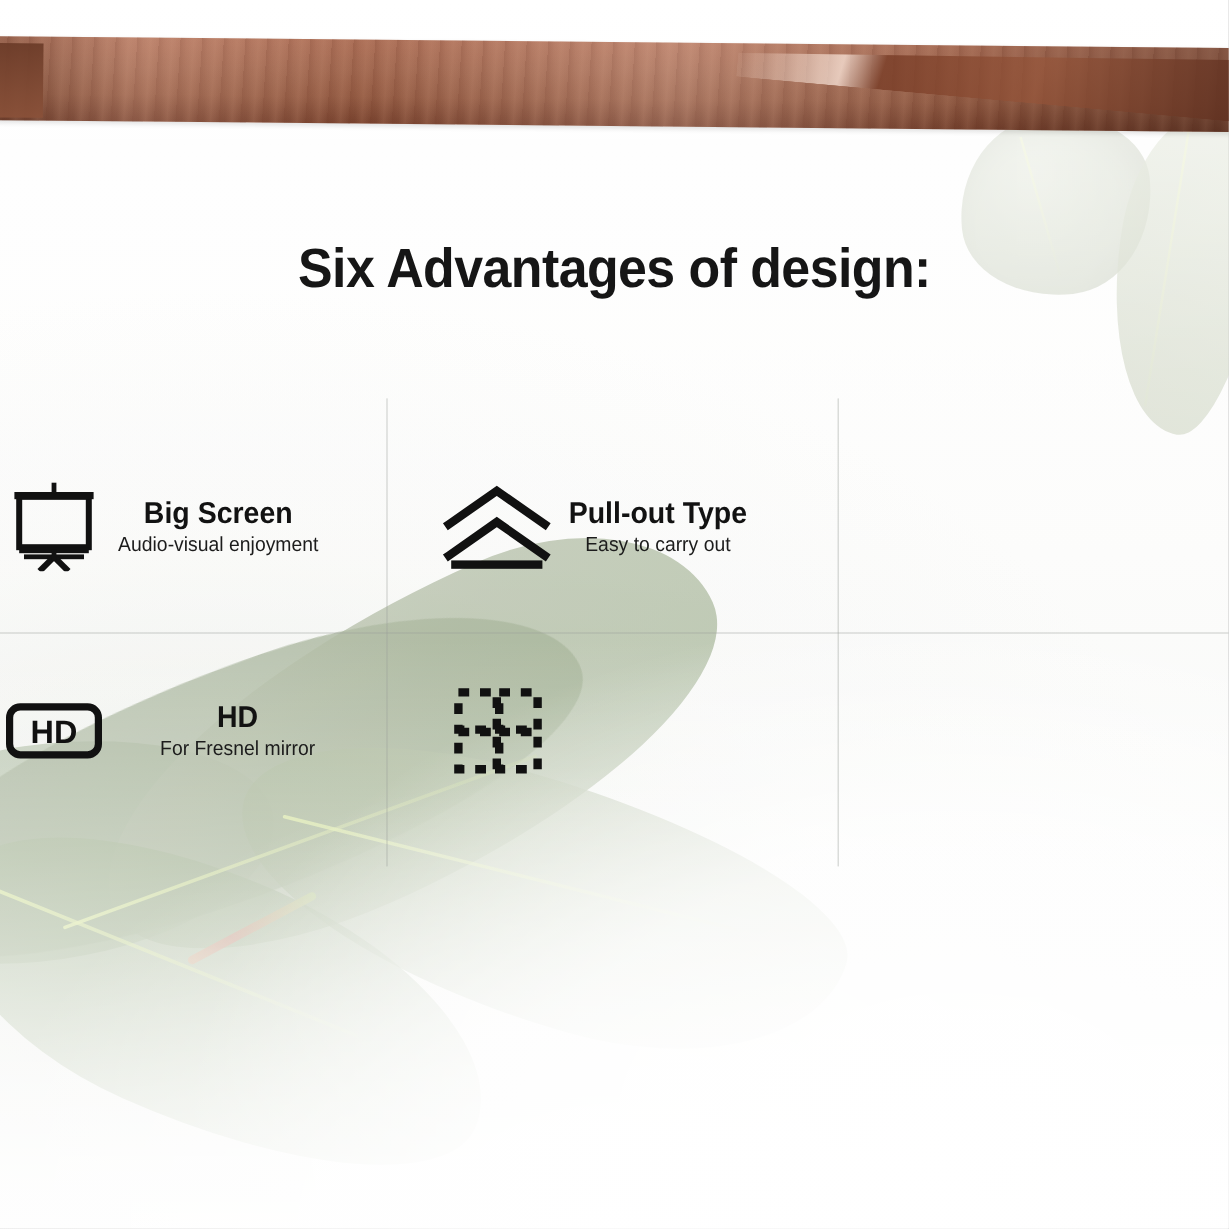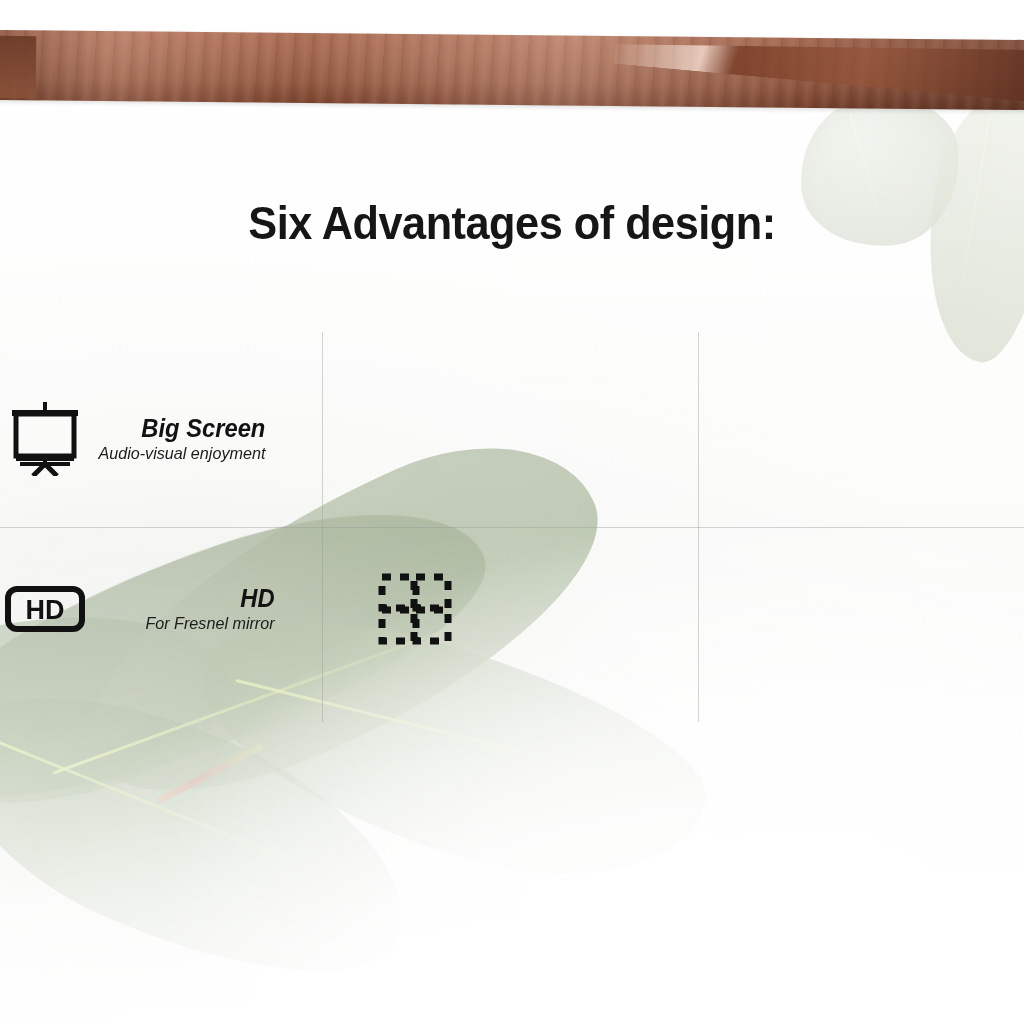--- a/index.html
+++ b/index.html
@@ -139,39 +139,39 @@
   }
   .vline{position:absolute;top:0;width:1px;background:rgba(150,155,150,.42);}
   .v1{left:322px;height:390px;}
   .v2{left:698px;height:390px;}
   .hline{position:absolute;left:0;width:1024px;height:1px;top:195px;background:rgba(150,155,150,.42);}
 
   .cell{position:absolute;display:flex;align-items:center;}
   .c1{left:8px;top:52px;width:314px;height:110px;}
   .c2{left:368px;top:52px;width:330px;height:110px;}
   .c3{left:730px;top:52px;width:294px;height:110px;}
-  .c4{left:4px;top:222px;width:318px;height:110px;gap:12px;}
+  .c4{left:4px;top:222px;width:318px;height:110px;}
   .c5{left:376px;top:218px;width:322px;height:118px;}
 
   .icon{flex:0 0 auto;display:flex;align-items:center;justify-content:center;}
   .txt{padding-left:10px;}
   .hdr{
     font-size:25px;font-weight:bold;color:#121212;line-height:1.05;
     transform:scaleX(.95);transform-origin:left center;
     white-space:nowrap;
   }
   .sub{
     font-size:17px;color:#1c1c1c;line-height:1.12;margin-top:2px;
     transform:scaleX(.95);transform-origin:left center;
     white-space:nowrap;
   }
   .sub.wrap{white-space:normal;}
 
   
-  .txt.center{text-align:right;font-style:italic;}
+  .txt.center{text-align:center;}
   .txt.center .hdr,.txt.center .sub{transform:scaleX(.95);transform-origin:center center;}
 
   svg{display:block;}
 </style>
 </head>
 <body>
 
 <div id="stage">
 
   <div class="bg-base"></div>
@@ -218,20 +218,33 @@
             <path d="M37 62 L49 74" stroke="#111" stroke-width="5" fill="none"></path>
             <rect x="35" y="56" width="4" height="9" fill="#111"></rect>
           </svg>
         </div>
         <div class="txt center">
           <div class="hdr">Big Screen</div>
           <div class="sub">Audio-visual enjoyment</div>
         </div>
       </div>
 
+      <div class="cell c2">
+        <div class="icon">
+          <svg width="92" height="72" viewBox="0 0 92 72" aria-hidden="true">
+            <path d="M6 34 L46 6 L86 34" fill="none" stroke="#111" stroke-width="7" stroke-linecap="square"></path>
+            <path d="M6 60 L46 32 L86 60" fill="none" stroke="#111" stroke-width="7" stroke-linecap="square"></path>
+            <rect x="8" y="64" width="76" height="7" fill="#111"></rect>
+          </svg>
+        </div>
+        <div class="txt center">
+          <div class="hdr">Pull-out Type</div>
+          <div class="sub">Easy to carry out</div>
+        </div>
+      </div>
 
 
       <div class="cell c4">
         <div class="icon">
           <svg width="82" height="48" viewBox="0 0 82 48" aria-hidden="true">
             <rect x="4" y="4" width="74" height="40" rx="9" ry="9" fill="none" stroke="#111" stroke-width="6"></rect>
             <text x="41" y="34" text-anchor="middle" font-family="Liberation Sans, sans-serif" font-size="27" font-weight="bold" fill="#111">HD</text>
           </svg>
         </div>
         <div class="txt center" style="padding-left:44px;">

